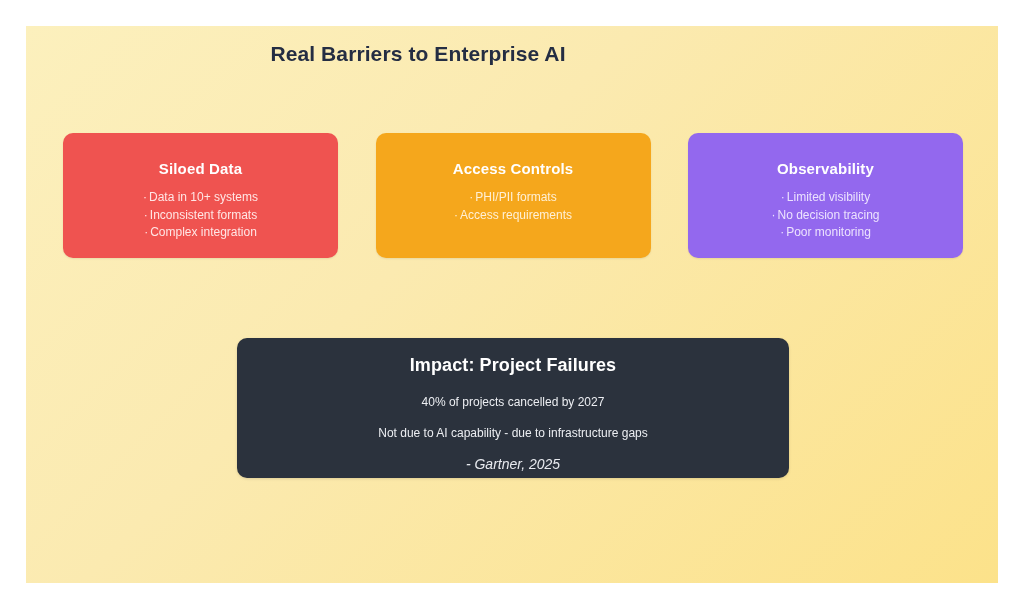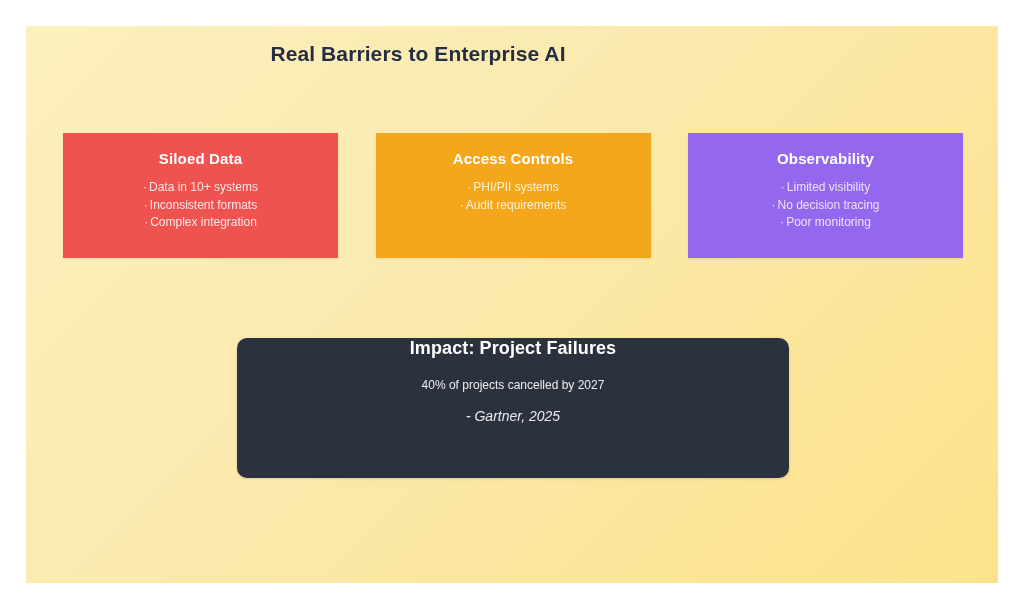--- a/index.html
+++ b/index.html
@@ -46,23 +46,23 @@
     left: 37px;
     top: 107px;
     width: 900px;
     height: 125px;
     display: flex;
     justify-content: space-between;
     align-items: stretch;
   }
   .barrier-card {
     width: 275px;
-    border-radius: 0;
+    border-radius: 10px;
     box-sizing: border-box;
-    padding-top: 17px;
+    padding-top: 27px;
     display: flex;
     flex-direction: column;
     align-items: center;
     box-shadow: 0 1px 2px rgba(0,0,0,0.08);
   }
   .card-red    { background: #ef5350; }
   .card-orange { background: #f5a71c; }
   .card-purple { background: #9368ee; }
 
   .card-title {
@@ -93,21 +93,21 @@
   
   .impact-panel {
     position: absolute;
     left: 211px;
     top: 312px;
     width: 552px;
     height: 140px;
     background: #2b323d;
     border-radius: 10px;
     box-sizing: border-box;
-    padding-top: 0;
+    padding-top: 17px;
     text-align: center;
     box-shadow: 0 1px 3px rgba(0,0,0,0.12);
   }
   .impact-heading {
     font-size: 18px;
     font-weight: bold;
     color: #ffffff;
     letter-spacing: 0.1px;
     margin-bottom: 19px;
   }
@@ -138,35 +138,36 @@
       <ul class="card-bullets">
         <li><span class="bullet-dot">·</span><span>Data in 10+ systems</span></li>
         <li><span class="bullet-dot">·</span><span>Inconsistent formats</span></li>
         <li><span class="bullet-dot">·</span><span>Complex integration</span></li>
       </ul>
     </div>
 
     <div class="barrier-card card-orange">
       <div class="card-title">Access Controls</div>
       <ul class="card-bullets">
-        <li><span class="bullet-dot">·</span><span>PHI/PII systems</span></li>
-        <li><span class="bullet-dot">·</span><span>Audit requirements</span></li>
+        <li><span class="bullet-dot">·</span><span>PHI/PII formats</span></li>
+        <li><span class="bullet-dot">·</span><span>Access requirements</span></li>
       </ul>
     </div>
 
     <div class="barrier-card card-purple">
       <div class="card-title">Observability</div>
       <ul class="card-bullets">
         <li><span class="bullet-dot">·</span><span>Limited visibility</span></li>
         <li><span class="bullet-dot">·</span><span>No decision tracing</span></li>
         <li><span class="bullet-dot">·</span><span>Poor monitoring</span></li>
       </ul>
     </div>
 
   </div>
 
   <div class="impact-panel">
     <div class="impact-heading">Impact: Project Failures</div>
     <div class="impact-line">40% of projects cancelled by 2027</div>
+    <div class="impact-line">Not due to AI capability - due to infrastructure gaps</div>
     <div class="impact-source">- Gartner, 2025</div>
   </div>
 
 </div>
 
 </body></html>

